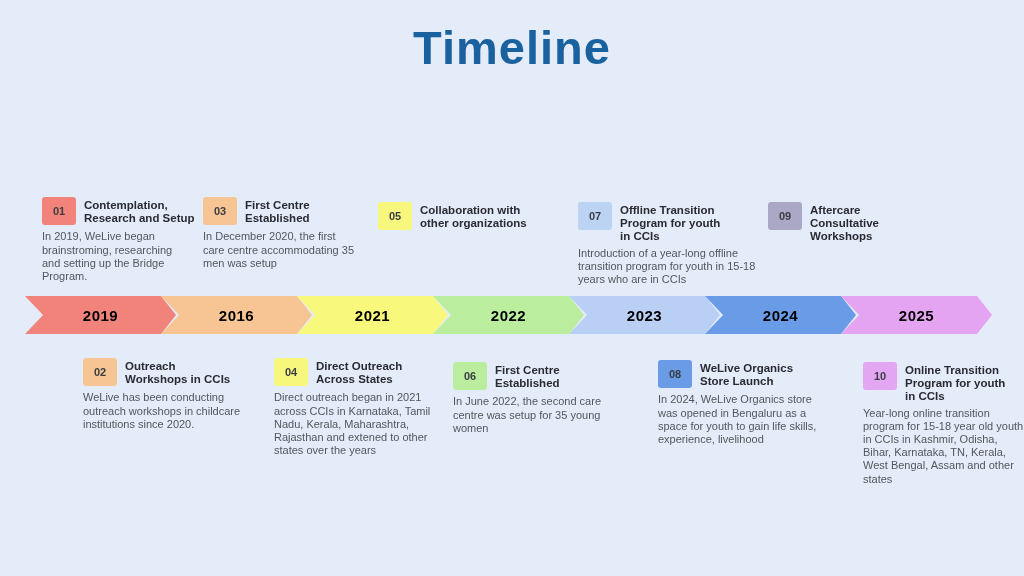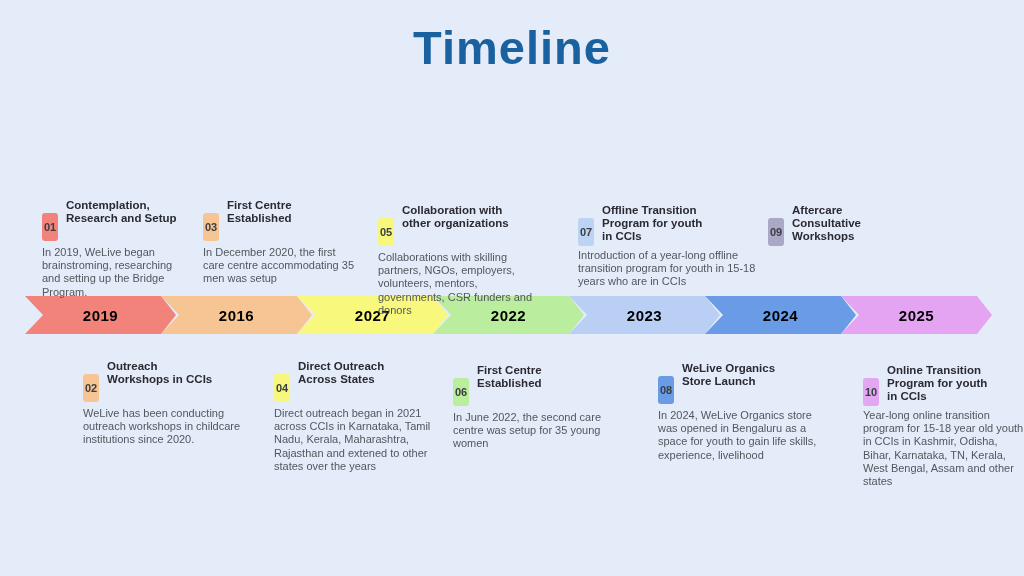--- a/index.html
+++ b/index.html
@@ -33,23 +33,23 @@
   .chev:nth-child(3) { left: 272px; }
   .chev:nth-child(4) { left: 408px; }
   .chev:nth-child(5) { left: 544px; }
   .chev:nth-child(6) { left: 680px; }
   .chev:nth-child(7) { left: 816px; }
 
   
   .card { position: absolute; }
   .card-head { display: flex; gap: 8px; align-items: flex-start; }
   .badge {
-    width: 16px; height: 28px; border-radius: 3px; flex: 0 0 auto;
+    width: 34px; height: 28px; border-radius: 3px; flex: 0 0 auto;
     display: flex; align-items: center; justify-content: center;
-    font-size: 11px; font-weight: bold; color: #3A3E44; margin-top: 16px;
+    font-size: 11px; font-weight: bold; color: #3A3E44;
   }
   .card-title {
     font-size: 11.5px; font-weight: bold; color: #2A2A32;
     line-height: 1.15; padding-top: 2px; white-space: pre-line; max-width: 122px;
   }
   .card-desc {
     font-size: 11px; color: #52575D; line-height: 1.2; margin-top: 5px;
   }
   .c1  { left: 42px;  top: 197px; } .c1 .card-desc  { max-width: 148px; }
   .c2  { left: 83px;  top: 358px; } .c2 .card-desc  { max-width: 165px; }
@@ -70,21 +70,21 @@
   <h1 class="page-title" style="color: rgb(26, 97, 159);">Timeline</h1>
 
   <div class="band">
     <div class="chev" style="background-color: rgb(242, 131, 123);">
       <span>2019</span>
     </div>
     <div class="chev" style="background-color: rgb(246, 197, 147);">
       <span>2016</span>
     </div>
     <div class="chev" style="background-color: rgb(248, 248, 125);">
-      <span>2027</span>
+      <span>2021</span>
     </div>
     <div class="chev" style="background-color: rgb(186, 238, 158);">
       <span>2022</span>
     </div>
     <div class="chev" style="background-color: rgb(185, 207, 243);">
       <span>2023</span>
     </div>
     <div class="chev" style="background-color: rgb(105, 155, 231);">
       <span>2024</span>
     </div>
@@ -128,21 +128,20 @@
     </div>
     <div class="card-desc">Direct outreach began in 2021 across CCIs in Karnataka, Tamil Nadu, Kerala, Maharashtra, Rajasthan and extened to other states over the years</div>
   </div>
 
   <div class="card c5">
     <div class="card-head">
       <div class="badge" style="background-color: rgb(246, 247, 124);">05</div>
       <div class="card-title">Collaboration with
 other organizations</div>
     </div>
-    <div class="card-desc">Collaborations with skilling partners, NGOs, employers, volunteers, mentors, governments, CSR funders and donors</div>
   </div>
 
   <div class="card c6">
     <div class="card-head">
       <div class="badge" style="background-color: rgb(186, 238, 158);">06</div>
       <div class="card-title">First Centre
 Established</div>
     </div>
     <div class="card-desc">In June 2022, the second care centre was setup for 35 young women</div>
   </div>

